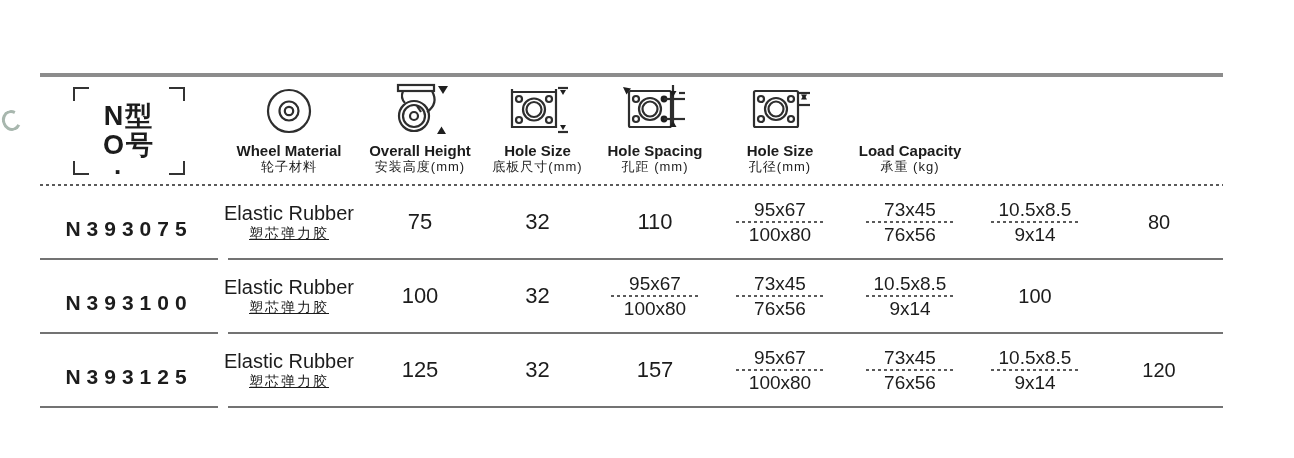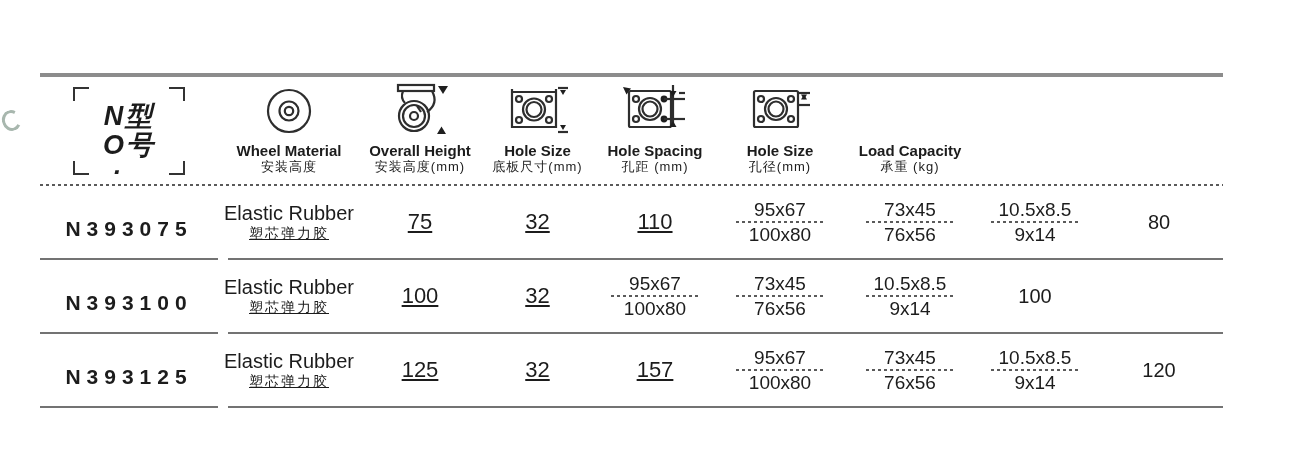--- a/index.html
+++ b/index.html
@@ -18,21 +18,21 @@
   .grid{
     display:grid;
     grid-template-columns:178px 142px 120px 115px 120px 130px 130px 120px 128px;
     align-items:center;
   }
   .header{height:107px;}
   .hcell{
     display:flex;flex-direction:column;align-items:center;justify-content:flex-end;
     height:100%;padding-bottom:9px;box-sizing:border-box;
   }
-  .hcell.modelcol{justify-content:center;padding-bottom:0;font-style:italic;}
+  .hcell.modelcol{justify-content:center;padding-bottom:0;}
   .hicon{margin-bottom:5px;line-height:0;}
   .hicon svg{stroke:#2e2e2e;fill:none;stroke-width:2.2;}
   .hicon svg .f{fill:#1f1f1f;stroke:none;}
   .hicon svg .thick{stroke-width:4;}
   .hlabel-en{font-weight:bold;font-size:15px;line-height:17px;white-space:nowrap;}
   .hlabel-zh{font-size:13px;line-height:16px;letter-spacing:1px;white-space:nowrap;}
   
   .no-frame{position:relative;width:112px;height:88px;display:flex;align-items:center;justify-content:center;}
   .no-frame i{position:absolute;width:14px;height:12px;}
   .no-frame .c-tl{left:0;top:0;border-left:2px solid #333;border-top:2px solid #333;}
@@ -49,21 +49,21 @@
   .rowline{display:flex;height:2px;}
   .rowline .seg1{width:178px;background:#737373;}
   .rowline .gap{width:10px;}
   .rowline .seg2{flex:1;background:#737373;}
   
   .row{height:72px;}
   .cell{text-align:center;}
   .model{font-weight:bold;font-size:21px;letter-spacing:6px;margin-top:14px;}
   .mat-en{font-size:20px;line-height:22px;}
   .mat-zh{font-size:14px;line-height:18px;letter-spacing:2px;text-decoration:underline;}
-  .num{font-size:22px;text-decoration:underline;}
+  .num{font-size:22px;}
   .stack{font-size:19px;line-height:21px;}
   .sdiv{width:88px;margin:1px auto;}
   .load{font-weight:normal;font-size:20px;}
 </style>
 </head>
 <body>
 
 <span class="stray"></span>
 
 <div class="tablewrap">
@@ -88,21 +88,21 @@
 
     <div class="hcell">
       <div class="hicon">
         <svg width="52" height="52" viewBox="0 0 52 52">
           <circle cx="26" cy="26" r="21"></circle>
             <circle cx="26" cy="26" r="9.5"></circle>
             <circle cx="26" cy="26" r="4.2"></circle>
         </svg>
       </div>
       <div class="hlabel-en">Wheel Material</div>
-      <div class="hlabel-zh">安装高度</div>
+      <div class="hlabel-zh">轮子材料</div>
     </div>
 
 
 
     <div class="hcell">
       <div class="hicon">
         <svg width="64" height="56" viewBox="0 0 64 56">
           <rect x="10" y="4" width="36" height="6"></rect>
           <path d="M44,10 c5,9 2,16 -5,21"></path>
           <path d="M15,10 c-2,5 -1,9 2,12"></path>

